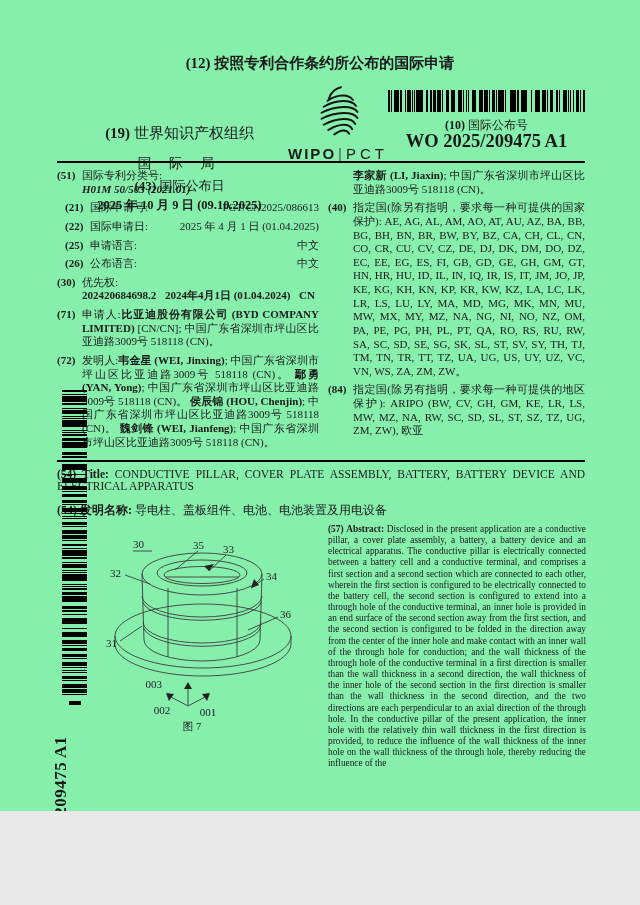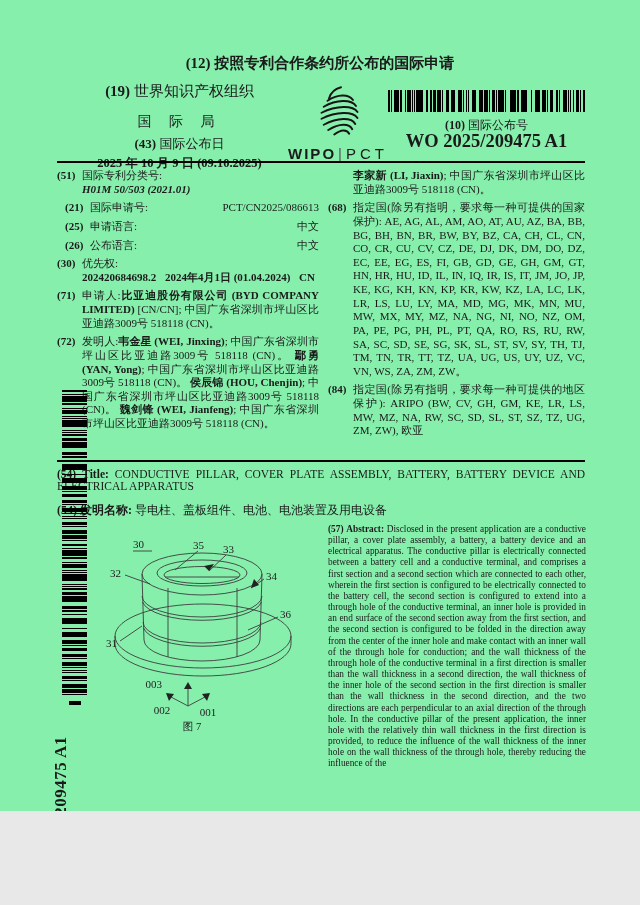--- a/index.html
+++ b/index.html
@@ -5,21 +5,21 @@
   html,body{margin:0;padding:0;background:#e8e8e8;}
   .page{
     position:relative;width:640px;height:811px;background:#86efac;
     font-family:"Liberation Serif","DejaVu Serif",serif;color:#1a1a1a;
     overflow:hidden;
   }
   .abs{position:absolute;}
   
   .hdr12{top:54px;left:0;width:640px;text-align:center;font-weight:bold;font-size:15px;}
   .hdr-left{top:82px;left:72px;width:215px;text-align:center;}
-  .org-line{font-size:15px;}
+  .org-line{font-size:15px;margin-top:42px;}
   .bureau{font-size:14px;letter-spacing:7px;margin-top:12px;}
   .pubdate-l{font-size:13px;margin-top:4px;}
   .pubdate-v{font-size:12.5px;font-weight:bold;margin-top:2px;}
   .num{font-weight:bold;}
   .logo{top:84px;left:286px;width:104px;text-align:center;}
   .logo-text{font-family:"Liberation Sans","DejaVu Sans",sans-serif;font-size:15px;font-weight:bold;letter-spacing:2px;margin-top:1px;}
   .logo-sep{font-weight:normal;color:#555;padding:0 2px;}
   .logo-pct{font-weight:normal;letter-spacing:4px;}
   .barcode-top{top:90px;left:388px;width:197px;height:22px;background:
     repeating-linear-gradient(90deg,#000 0 2px,transparent 2px 3px,#000 3px 4px,transparent 4px 7px,#000 7px 11px,transparent 11px 12px,#000 12px 13px,transparent 13px 17px,#000 17px 18px,transparent 18px 21px),
@@ -99,20 +99,25 @@
       <span class="fnum">(51)</span>
       <span>国际专利分类号:</span><br>
       <span class="ipc">H01M 50/503 (2021.01)</span>
     </div>
     <div class="field row">
       <span class="fnum">(21)</span>
       <span>国际申请号:</span>
       <span class="fval">PCT/CN2025/086613</span>
     </div>
     <div class="field row">
+      <span class="fnum">(22)</span>
+      <span>国际申请日:</span>
+      <span class="fval">2025 年 4 月 1 日 (01.04.2025)</span>
+    </div>
+    <div class="field row">
       <span class="fnum">(25)</span>
       <span>申请语言:</span>
       <span class="fval">中文</span>
     </div>
     <div class="field row">
       <span class="fnum">(26)</span>
       <span>公布语言:</span>
       <span class="fval">中文</span>
     </div>
     <div class="field">
@@ -132,21 +137,21 @@
       <span class="fnum">(72)</span>
       <span>发明人:</span><span class="b">韦金星 (WEI, Jinxing)</span><span>; 中国广东省深圳市坪山区比亚迪路3009号 518118 (CN)。 </span><span class="b">鄢勇 (YAN, Yong)</span><span>; 中国广东省深圳市坪山区比亚迪路3009号 518118 (CN)。 </span><span class="b">侯辰锦 (HOU, Chenjin)</span><span>; 中国广东省深圳市坪山区比亚迪路3009号 518118 (CN)。 </span><span class="b">魏剑锋 (WEI, Jianfeng)</span><span>; 中国广东省深圳市坪山区比亚迪路3009号 518118 (CN)。</span>
     </div>
   </div>
 
   <div class="abs col col-right">
     <div class="field">
       <span class="b">李家新 (LI, Jiaxin)</span><span>; 中国广东省深圳市坪山区比亚迪路3009号 518118 (CN)。</span>
     </div>
     <div class="field">
-      <span class="fnum">(68)</span>
+      <span class="fnum">(40)</span>
       <span>指定国(除另有指明，要求每一种可提供的国家保护): AE, AG, AL, AM, AO, AT, AU, AZ, BA, BB, BG, BH, BN, BR, BW, BY, BZ, CA, CH, CL, CN, CO, CR, CU, CV, CZ, DE, DJ, DK, DM, DO, DZ, EC, EE, EG, ES, FI, GB, GD, GE, GH, GM, GT, HN, HR, HU, ID, IL, IN, IQ, IR, IS, IT, JM, JO, JP, KE, KG, KH, KN, KP, KR, KW, KZ, LA, LC, LK, LR, LS, LU, LY, MA, MD, MG, MK, MN, MU, MW, MX, MY, MZ, NA, NG, NI, NO, NZ, OM, PA, PE, PG, PH, PL, PT, QA, RO, RS, RU, RW, SA, SC, SD, SE, SG, SK, SL, ST, SV, SY, TH, TJ, TM, TN, TR, TT, TZ, UA, UG, US, UY, UZ, VC, VN, WS, ZA, ZM, ZW。</span>
     </div>
     <div class="field">
       <span class="fnum">(84)</span>
       <span>指定国(除另有指明，要求每一种可提供的地区保护): ARIPO (BW, CV, GH, GM, KE, LR, LS, MW, MZ, NA, RW, SC, SD, SL, ST, SZ, TZ, UG, ZM, ZW), 欧亚</span>
     </div>
   </div>
 
   <div class="abs rule rule2"></div>
 

